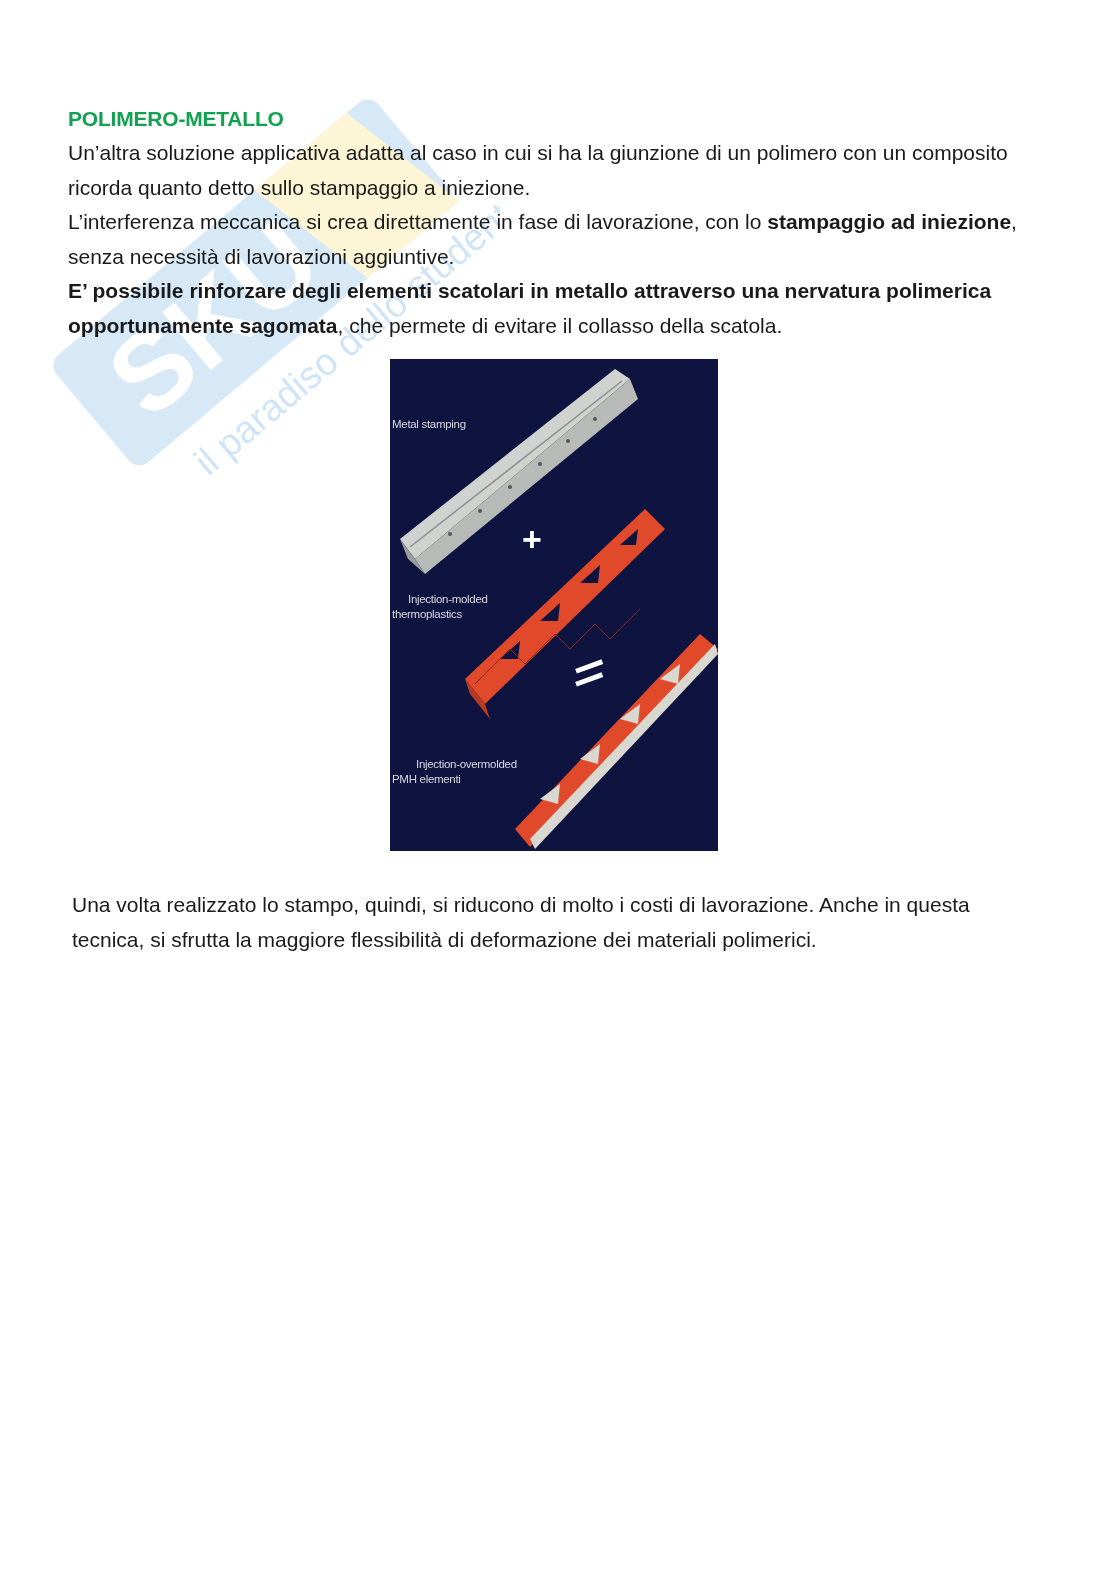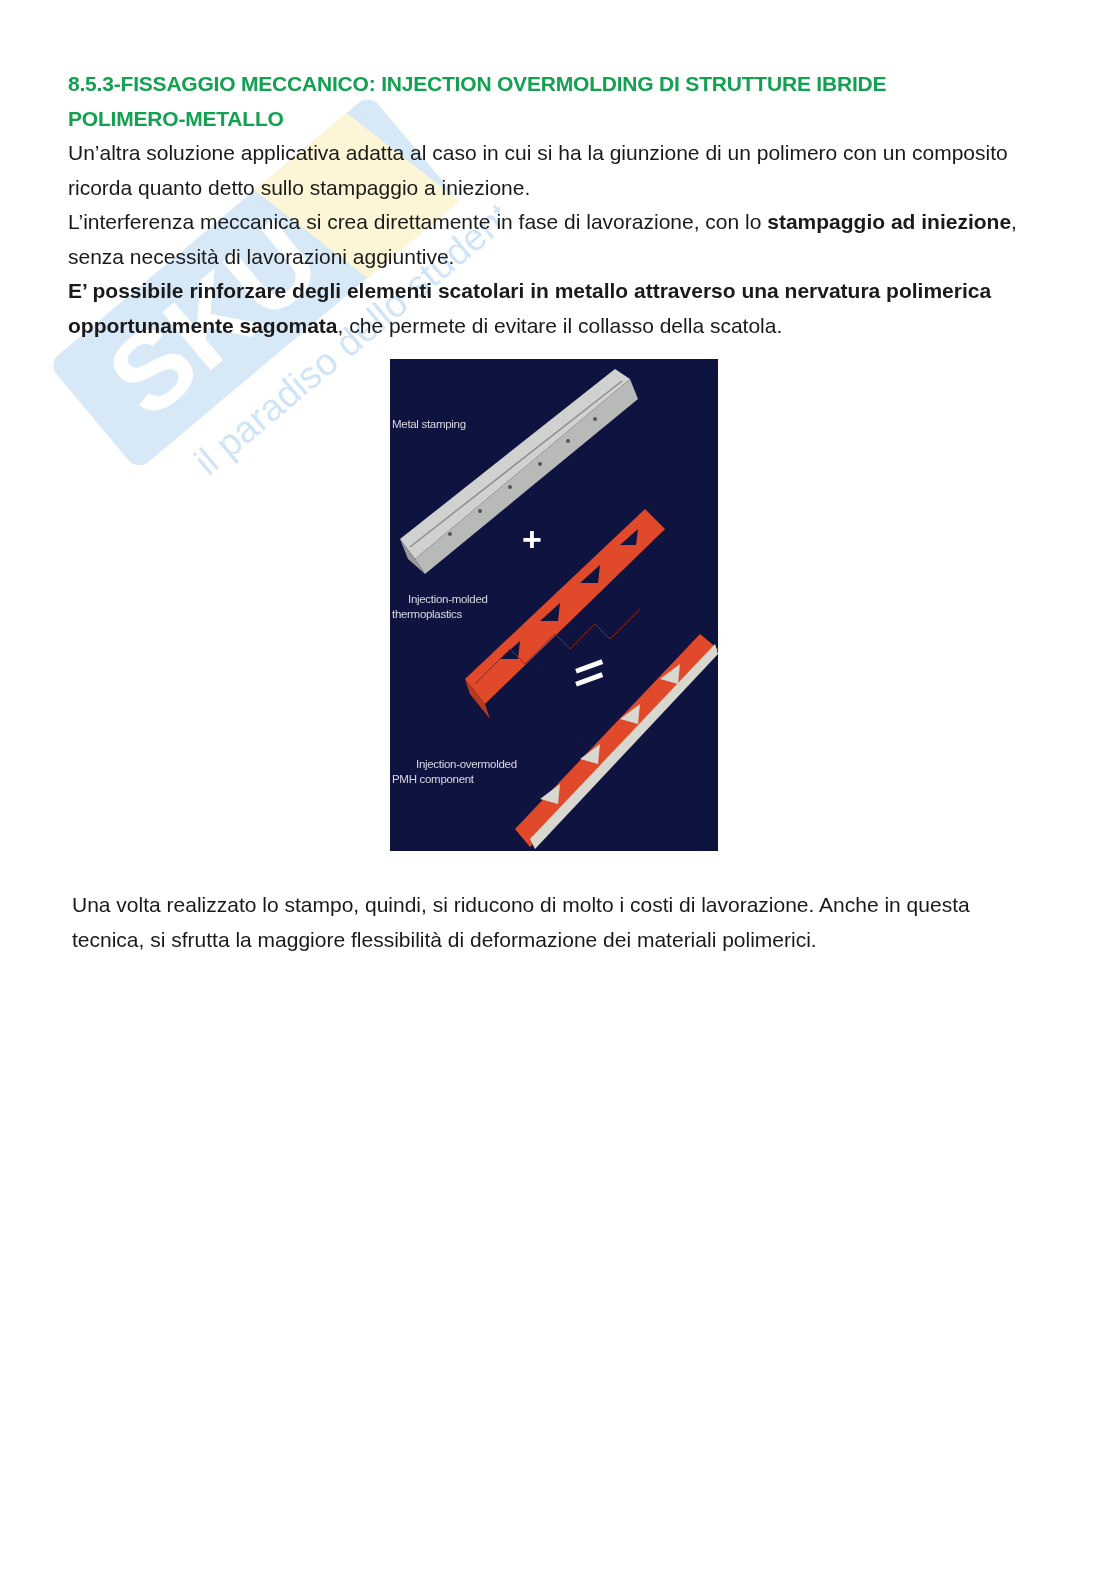--- a/index.html
+++ b/index.html
@@ -23,21 +23,21 @@
     <text x="70" y="280" font-size="110" font-weight="bold" fill="#ffffff" font-family="Liberation Sans, sans-serif">SKU</text>
     <polygon points="300,170 420,170 450,310 330,310" fill="#f5d020"></polygon>
   </g>
   <g transform="rotate(-40 240 250)" opacity="0.22">
     <text x="80" y="360" font-size="38" fill="#2a8ad8" font-family="Liberation Sans, sans-serif">il paradiso dello studente</text>
   </g>
 </svg>
 
 <div class="page">
   <h1>
-    <span>8.5.3-FISSAGGIO MECCANICO: INJECTION OVERMOLDING DI STRUTTURE IBRIDE</span><br>
+    <br>
     <span>POLIMERO-METALLO</span>
   </h1>
   <p>Un’altra soluzione applicativa adatta al caso in cui si ha la giunzione di un polimero con un composito ricorda quanto detto sullo stampaggio a iniezione.</p>
   <p><span>L’interferenza meccanica si crea direttamente in fase di lavorazione, con lo </span><b>stampaggio ad iniezione</b><span>, senza necessità di lavorazioni aggiuntive.</span></p>
   <p><b>E’ possibile rinforzare degli elementi scatolari in metallo attraverso una nervatura polimerica opportunamente sagomata</b><span>, che permete di evitare il collasso della scatola.</span></p>
 </div>
 
 <div class="figure">
   <svg width="328" height="492" viewBox="0 0 328 492">
 
@@ -85,18 +85,18 @@
         <polygon points="190,400 210,385 208,405"></polygon>
         <polygon points="230,360 250,345 248,365"></polygon>
         <polygon points="270,320 290,305 288,325"></polygon>
       </g>
     </g>
   </svg>
   <div class="fig-label" style="left:2px;top:58px;">Metal stamping</div>
   <div class="fig-label" style="left:18px;top:233px;">Injection-molded</div>
   <div class="fig-label" style="left:2px;top:248px;text-align:right;">thermoplastics</div>
   <div class="fig-label" style="left:2px;top:398px;margin-left:24px;">Injection-overmolded</div>
-  <div class="fig-label" style="left:2px;top:413px;">PMH component</div>
+  <div class="fig-label" style="left:2px;top:413px;">PMH elementi</div>
 </div>
 
 <div class="after">
   <p>Una volta realizzato lo stampo, quindi, si riducono di molto i costi di lavorazione. Anche in questa tecnica, si sfrutta la maggiore flessibilità di deformazione dei materiali polimerici.</p>
 </div>
 
 </body></html>

